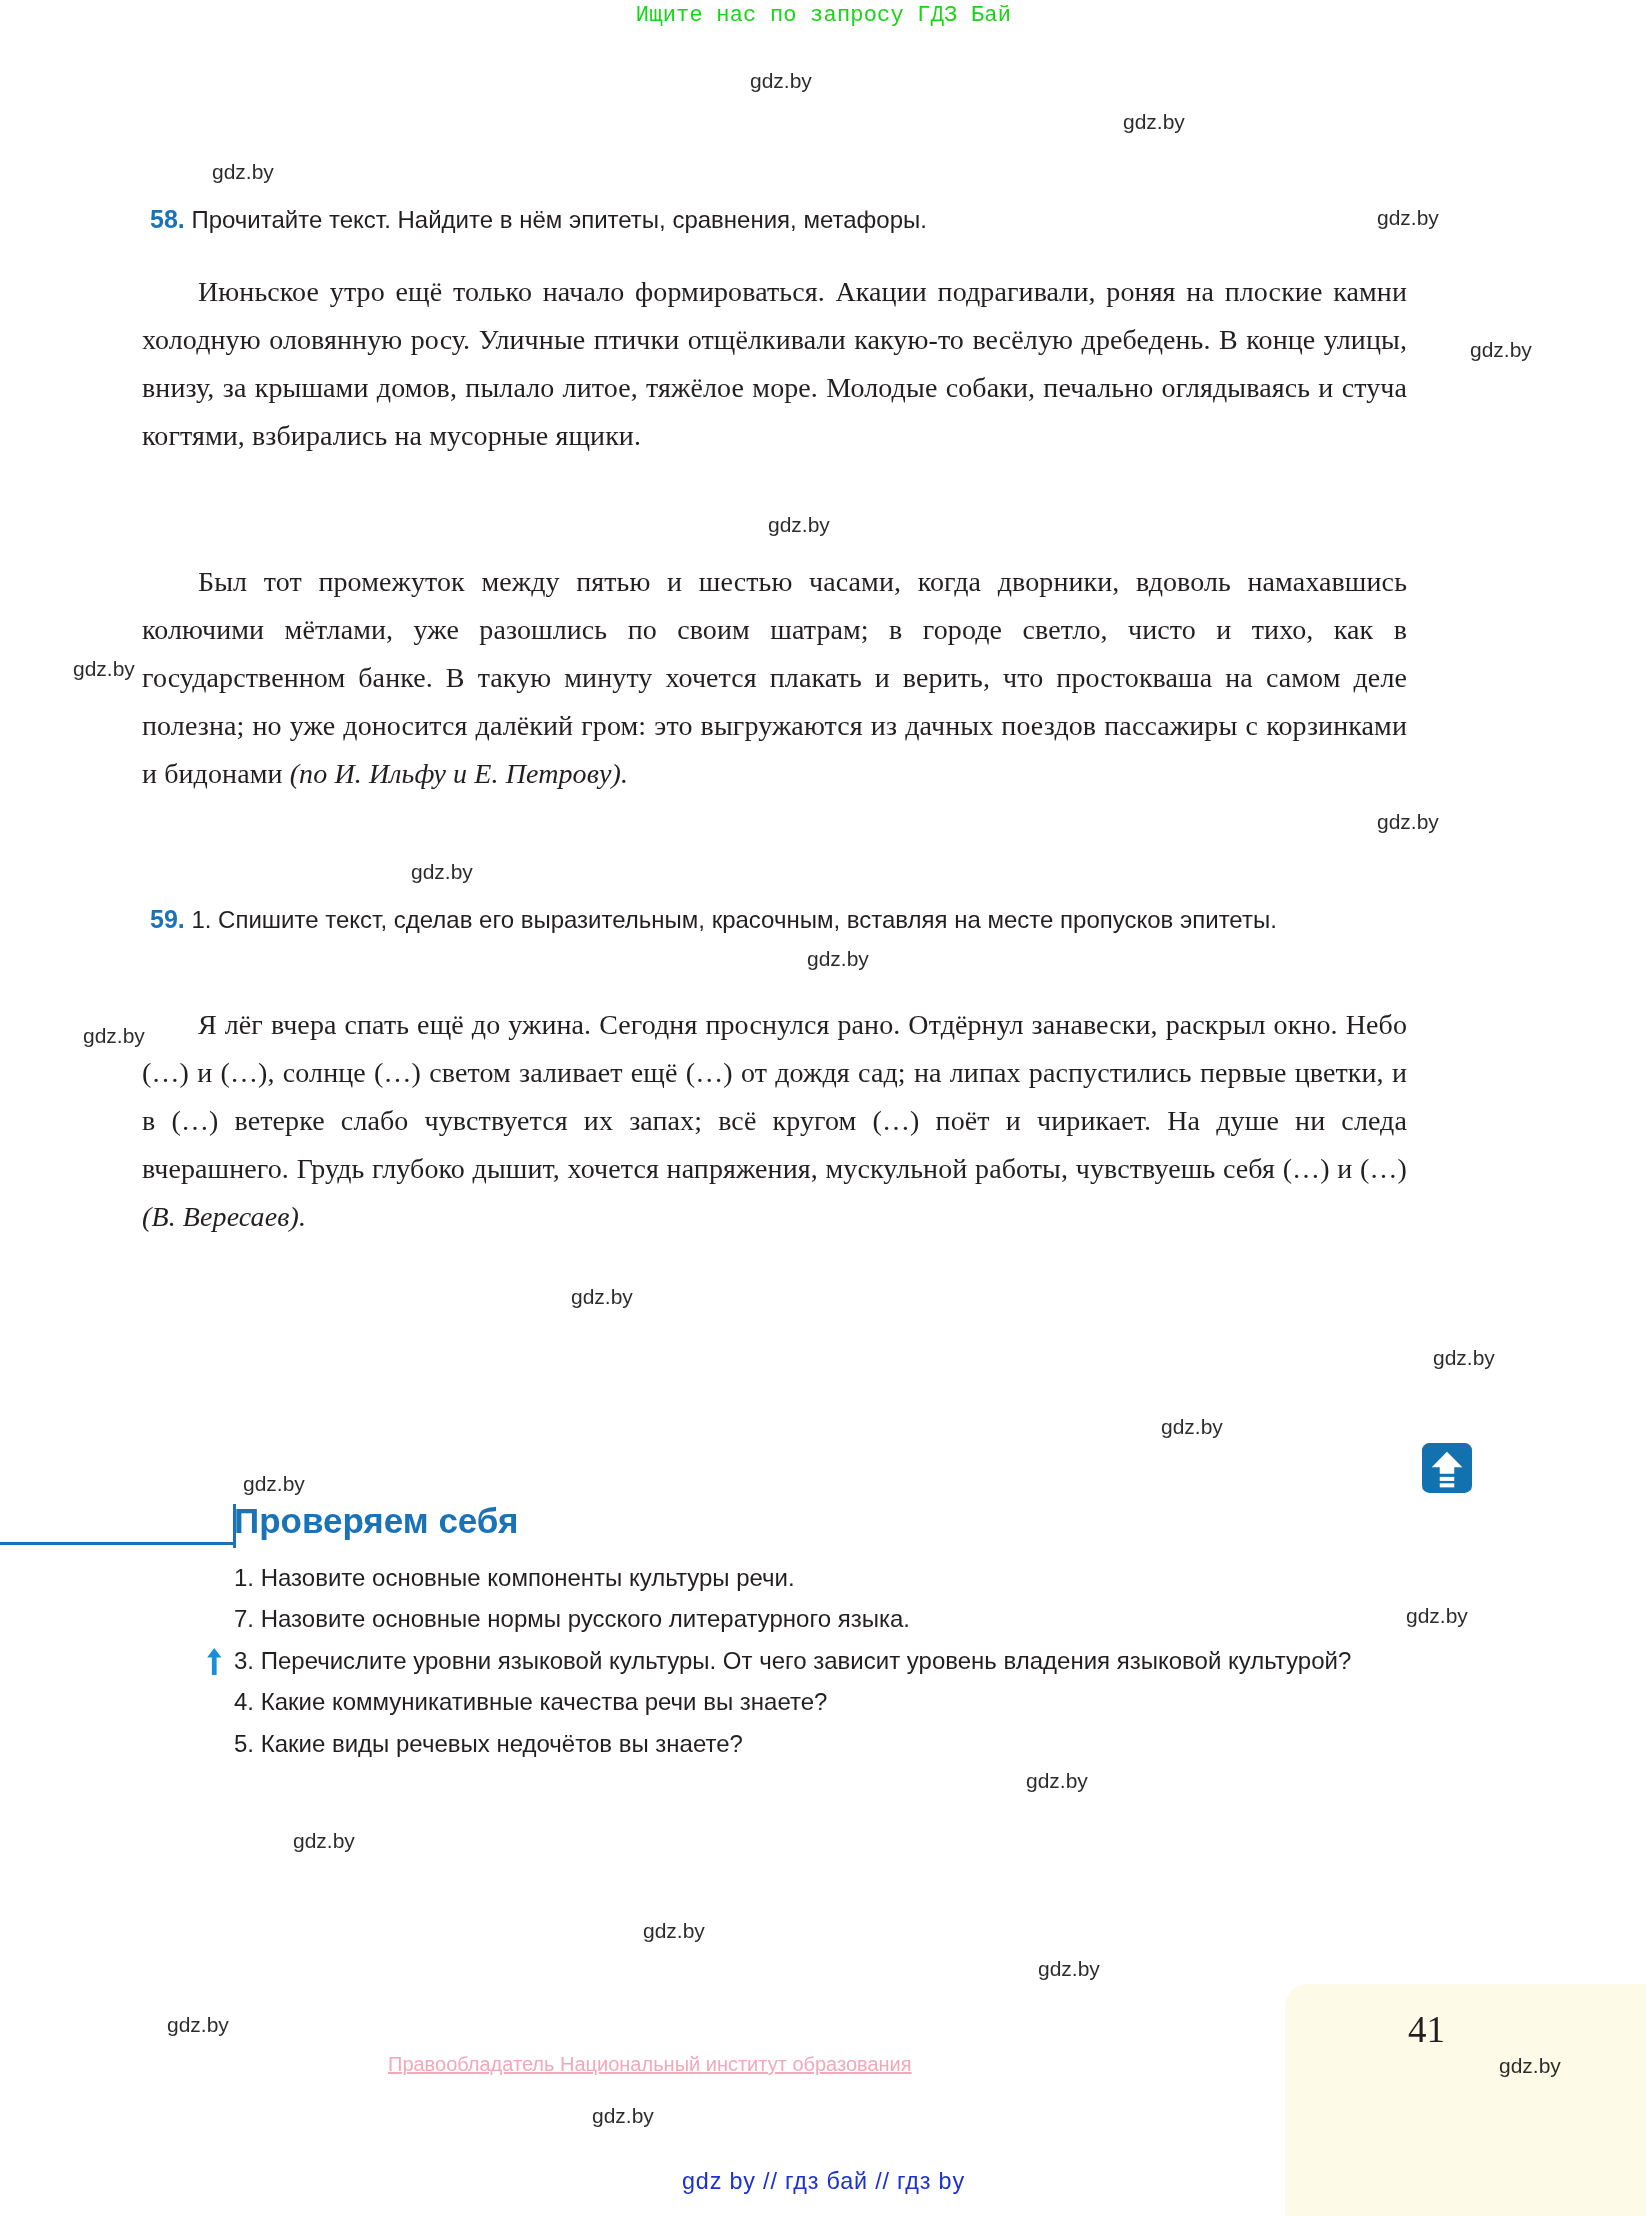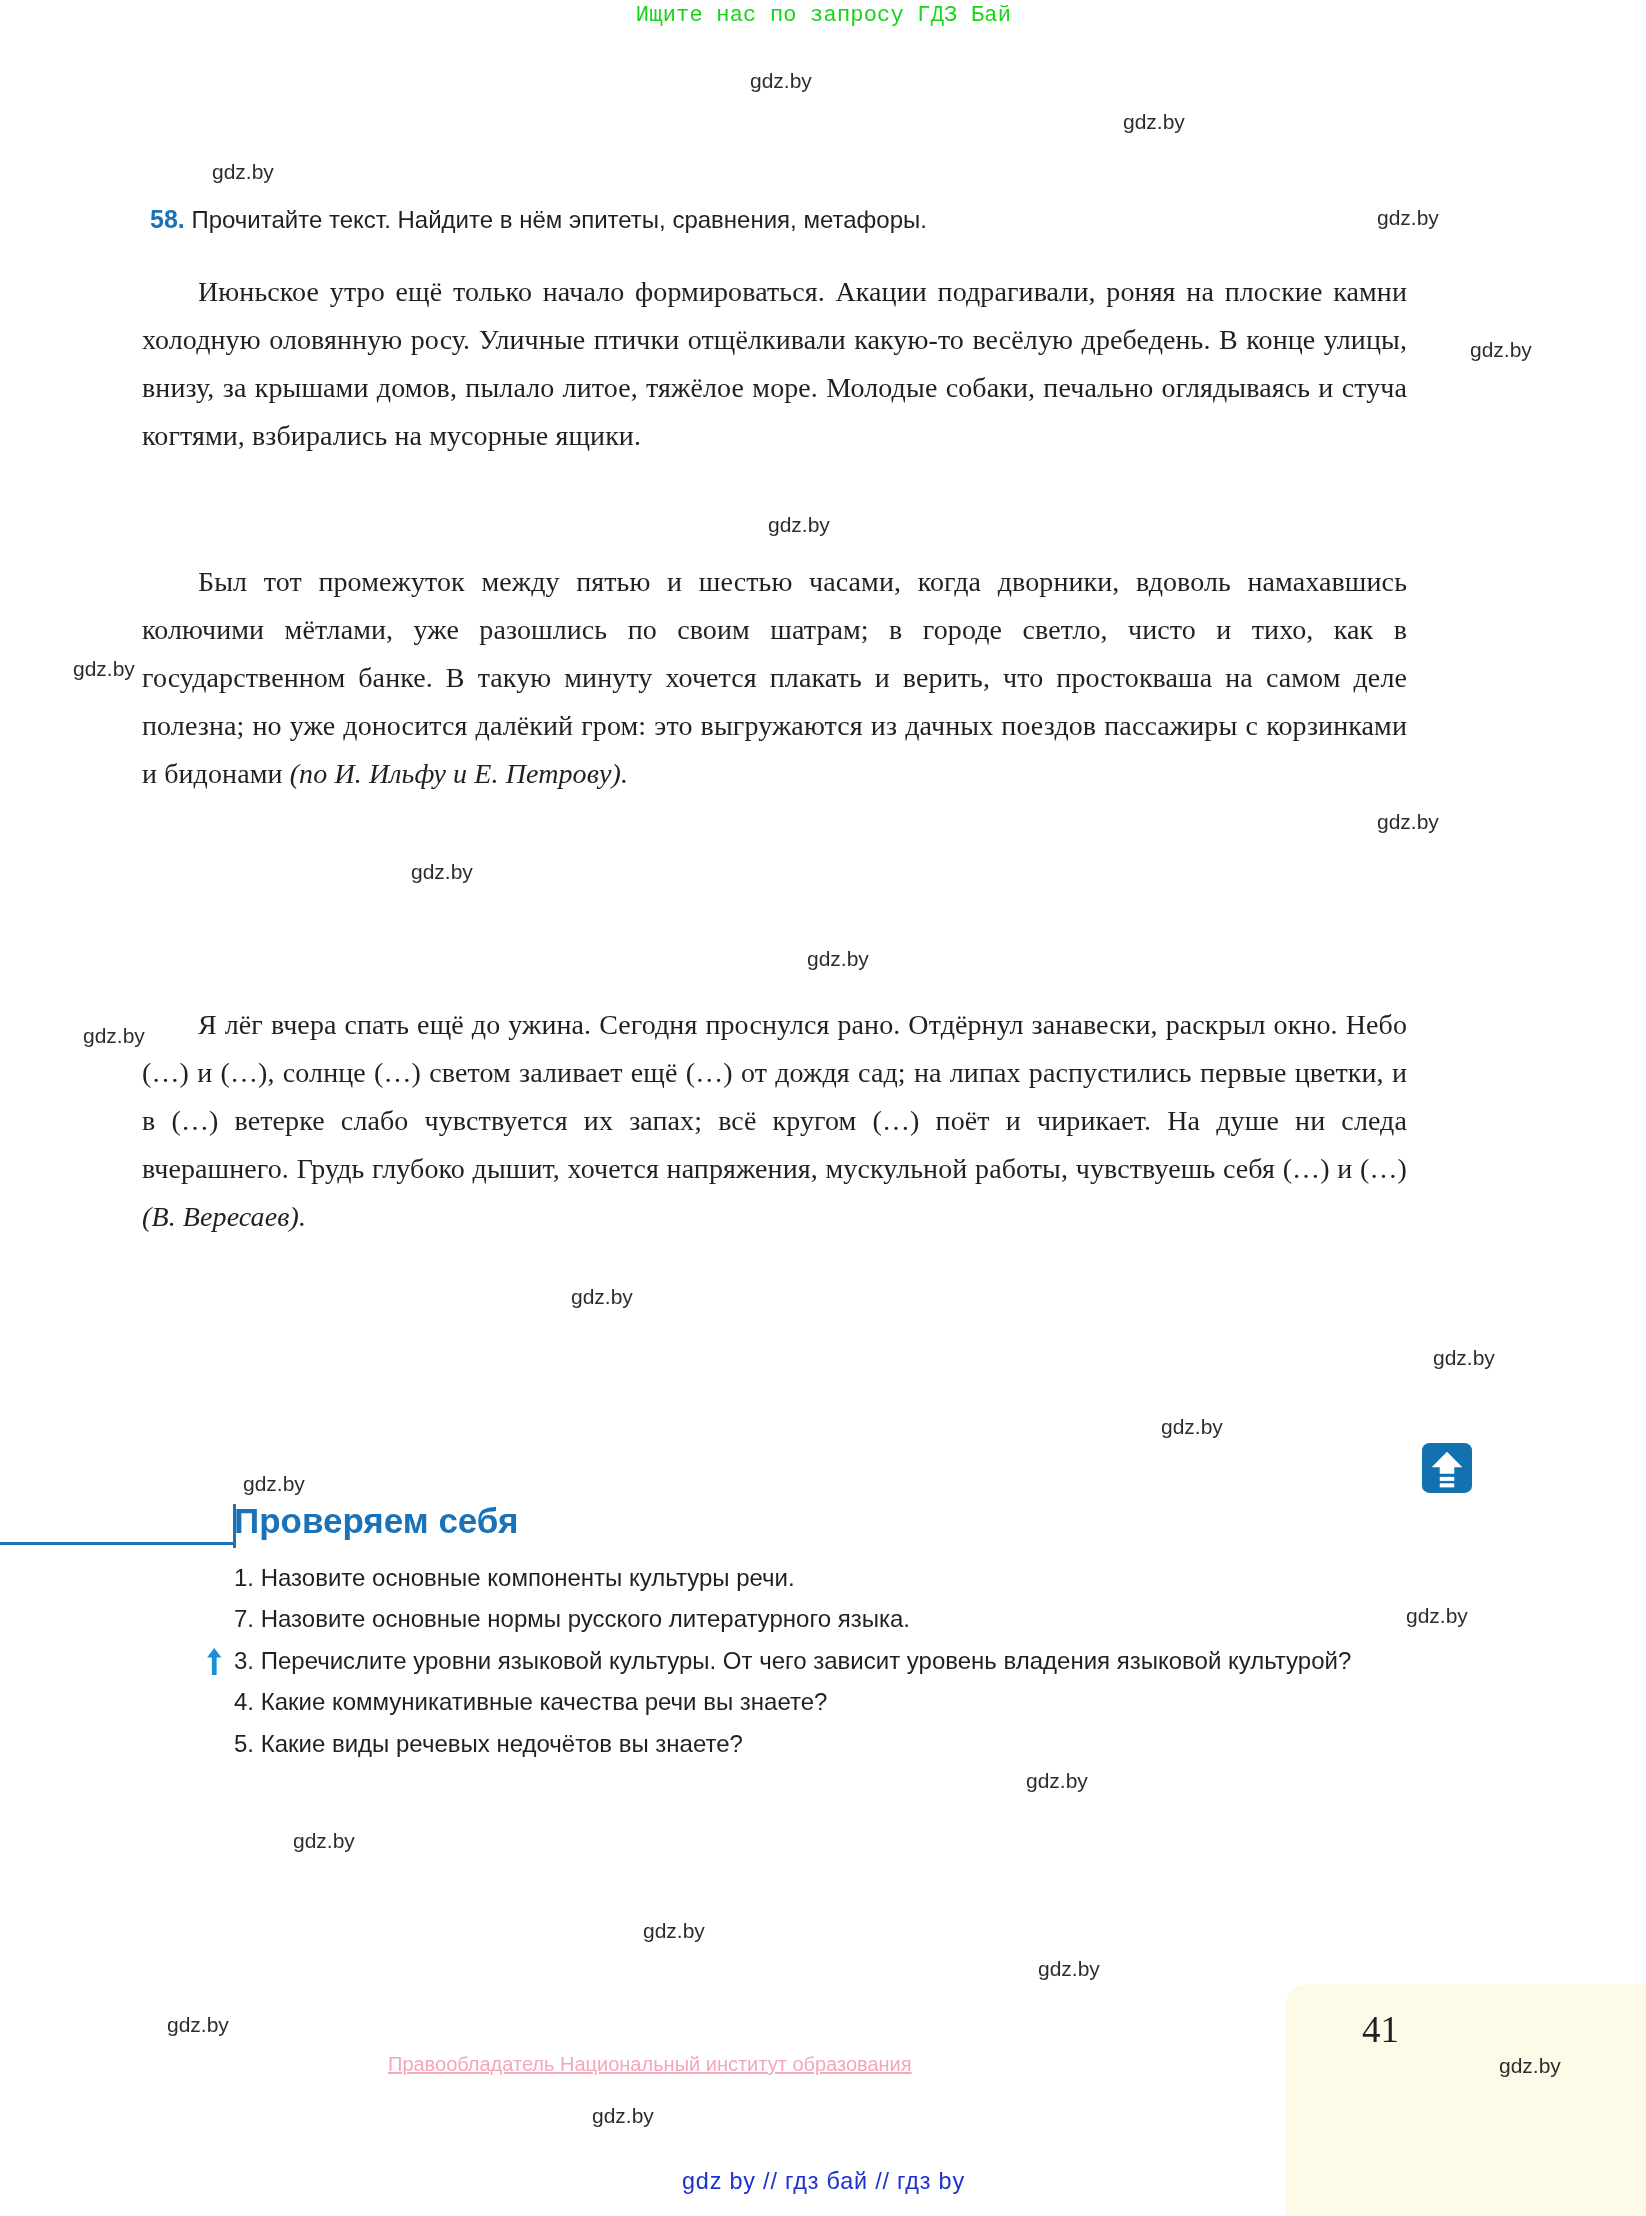--- a/index.html
+++ b/index.html
@@ -162,20 +162,21 @@
     width: 362px;
     height: 232px;
     background: #fdfbe8;
     border-top-left-radius: 22.6px;
   }
   .page-number {
     position: absolute;
     left: 1362px;
     top: 2008px;
     width: 129px;
+    text-align: center;
     font-family: "Liberation Serif", serif;
     font-size: 37px;
     color: #231f20;
   }
 
   .copyright {
     position: absolute;
     left: 388px;
     top: 2053px;
     font-family: "Liberation Sans", sans-serif;
@@ -212,20 +213,24 @@
   </div>
 
   <div class="body-text" style="top:268px;">
     <span class="ind"></span><span>Июньское утро ещё только начало формироваться. Акации подрагивали, роняя на плоские камни холодную оловянную росу. Уличные птички отщёлкивали какую-то весёлую дребедень. В конце улицы, внизу, за крышами домов, пылало литое, тяжёлое море. Молодые собаки, печально оглядываясь и стуча когтями, взбирались на мусорные ящики.</span>
   </div>
 
   <div class="body-text" style="top:558px;">
     <span class="ind"></span><span>Был тот промежуток между пятью и шестью часами, когда дворники, вдоволь намахавшись колючими мётлами, уже разошлись по своим шатрам; в городе светло, чисто и тихо, как в государственном банке. В такую минуту хочется плакать и верить, что простокваша на самом деле полезна; но уже доносится далёкий гром: это выгружаются из дачных поездов пассажиры с корзинками и бидонами </span><i>(по И. Ильфу и Е. Петрову).</i>
   </div>
 
+  <div class="ex-head" style="top:903px;">
+    <span class="ex-num">59.</span>
+    <span>1. Спишите текст, сделав его выразительным, красочным, вставляя на месте пропусков эпитеты.</span>
+  </div>
 
   <div class="body-text" style="top:1001px;">
     <span class="ind"></span><span>Я лёг вчера спать ещё до ужина. Сегодня проснулся рано. Отдёрнул занавески, раскрыл окно. Небо (…) и (…), солнце (…) светом заливает ещё (…) от дождя сад; на липах распустились первые цветки, и в (…) ветерке слабо чувствуется их запах; всё кругом (…) поёт и чирикает. На душе ни следа вчерашнего. Грудь глубоко дышит, хочется напряжения, мускульной работы, чувствуешь себя (…) и (…) </span><i>(В. Вересаев).</i>
   </div>
 
 
   <div class="upload-icon">
     <svg width="50" height="50" viewBox="0 0 62 62" aria-hidden="true">
       <polygon points="31,11 50,30 40,30 40,38 22,38 22,30 12,30" fill="#ffffff"></polygon>
       <rect x="22" y="42" width="18" height="5" fill="#ffffff"></rect>

